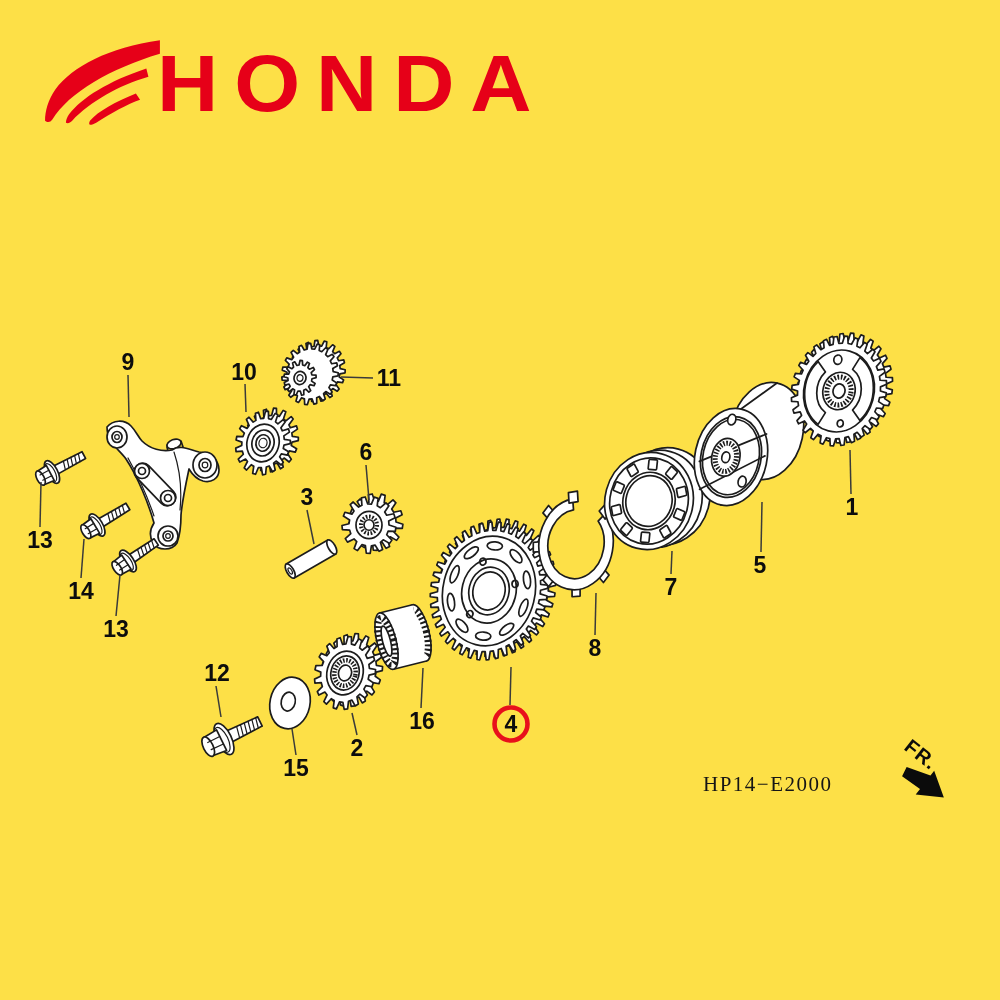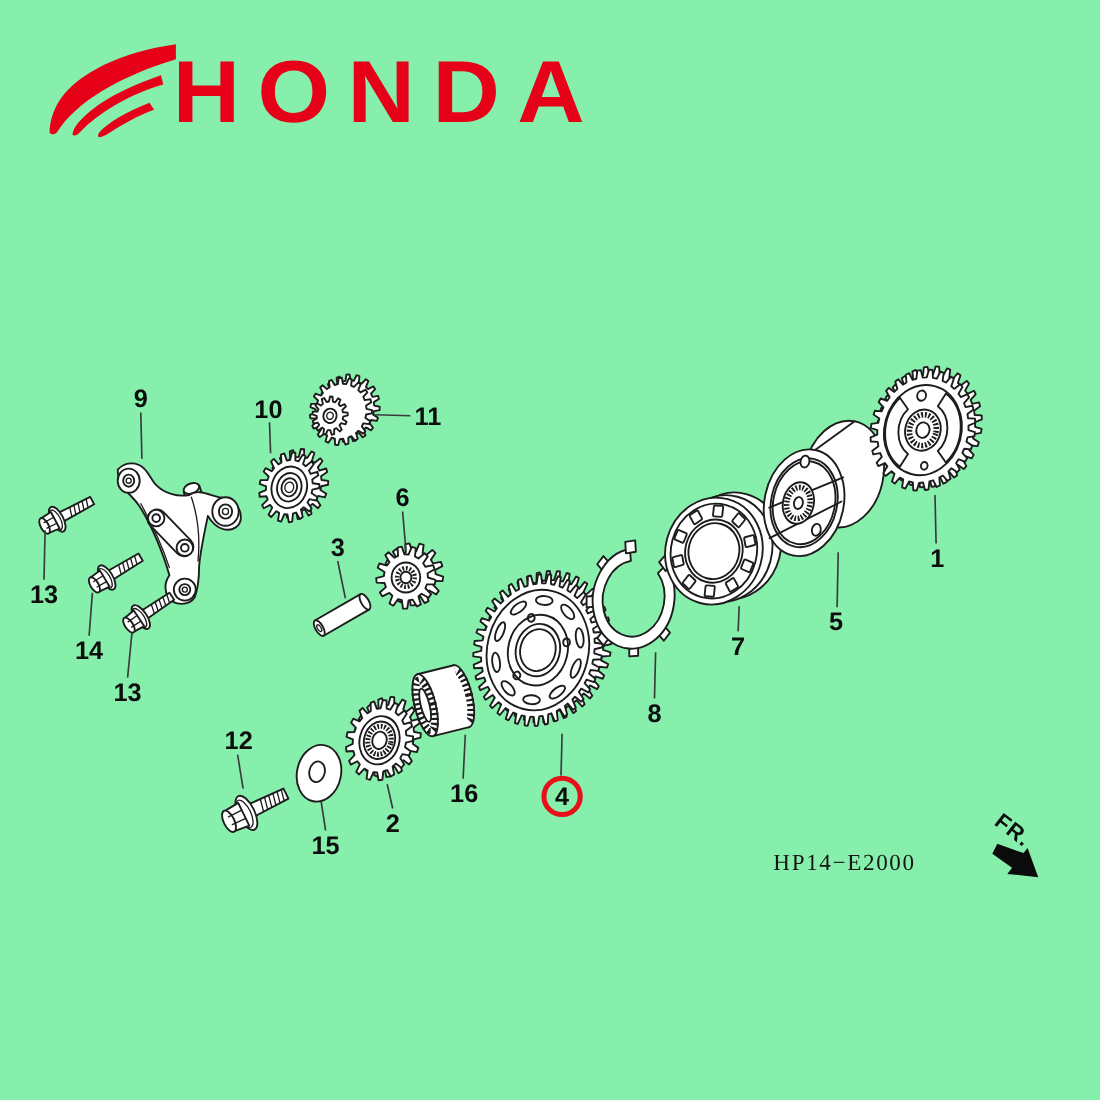--- a/index.html
+++ b/index.html
@@ -1,16 +1,16 @@
 <!DOCTYPE html>
 <html style="--brand: #e60018; --ink: #1c1c1c; --hl: #e8101b;"><head>
 <meta charset="utf-8">
 <style>
   html,body{margin:0;padding:0;background:#ffffff;}
-  #page{position:relative;width:1000px;height:1000px;background:#86efac;overflow:hidden;
+  #page{position:relative;width:1000px;height:1000px;background:#fde047;overflow:hidden;
         font-family:"Liberation Sans",sans-serif;}
   
   #logo{position:absolute;left:0;top:0;width:600px;height:150px;}
   #wing{position:absolute;left:44px;top:38px;width:118px;height:88px;}
   #wordmark{position:absolute;left:157px;top:44px;font-family:"Liberation Sans",sans-serif;
             font-weight:700;font-size:80px;line-height:80px;letter-spacing:15px;
             color:var(--brand,#e60018);transform:scaleX(1.06);transform-origin:left top;
             white-space:nowrap;}
   
   #diagram{position:absolute;left:0;top:0;width:1000px;height:1000px;}

